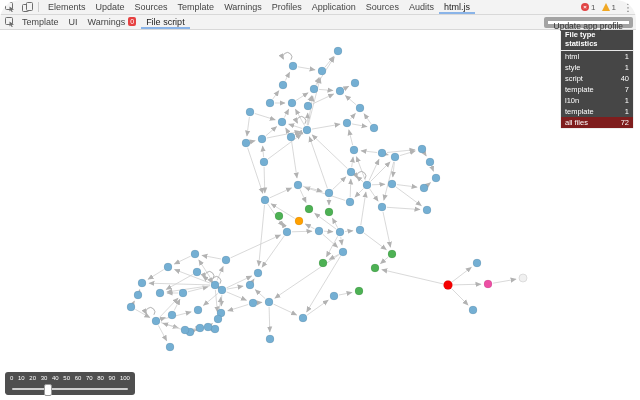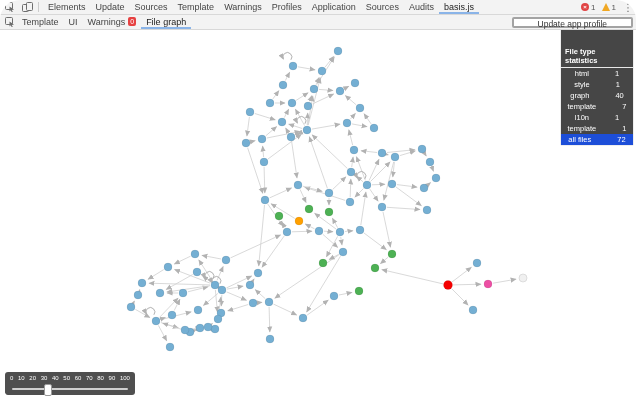--- a/index.html
+++ b/index.html
@@ -22,30 +22,30 @@
          vertical-align:1px;}
   .tb-right{margin-left:auto;display:flex;align-items:center;margin-right:4px;}
   .errdot{display:inline-block;width:8px;height:8px;border-radius:50%;
           background:#e04343;color:#fff;font-size:6px;line-height:8px;
           text-align:center;font-weight:bold;}
   .warntri{width:0;height:0;border-left:4.5px solid transparent;
            border-right:4.5px solid transparent;border-bottom:8px solid #f0a723;
            display:inline-block;margin-left:6px;}
   .cnt{font-size:8px;color:#555;margin-left:2px;}
   .kebab{font-size:10px;color:#666;margin-left:7px;cursor:pointer;letter-spacing:-1px;}
-  .btn{margin-left:auto;margin-right:3px;background:#fff;border:2px solid #a3a3a3;
-       border-radius:2px;font-size:8.5px;color:#333;padding:1px 24px;cursor:pointer;
+  .btn{margin-left:auto;margin-right:3px;background:#fff;border:4px solid #a3a3a3;
+       border-radius:2px;font-size:8.5px;color:#333;padding:1px 6px;cursor:pointer;
        height:11px;line-height:9px;}
   
   .stats{position:absolute;top:30px;right:3px;width:72px;z-index:8;
          background:rgba(58,58,58,.94);color:#fff;font-size:7.5px;
-         padding-top:17px;box-shadow:0 0 1px rgba(0,0,0,.4);}
+         padding-top:0;box-shadow:0 0 1px rgba(0,0,0,.4);}
   .stats-title{font-weight:bold;padding:0 4px 2px;border-bottom:1px solid #e8e8e8;}
-  .stat-row{display:flex;justify-content:center;padding:1.5px 4px;line-height:8px;gap:26px;}
-  .stat-row.hl{background:#1d4ed8;}
+  .stat-row{display:flex;justify-content:space-between;padding:1.5px 4px;line-height:8px;gap:26px;}
+  .stat-row.hl{background:#7f1d1d;}
   
   .slider{position:absolute;left:5px;top:372px;width:130px;height:23px;z-index:8;
           background:#4f4f4f;border-radius:3px;}
   .ticks{display:flex;justify-content:space-between;padding:3px 5px 0;
          color:#fff;font-size:6px;line-height:6px;}
   .track{position:absolute;left:7px;right:7px;top:16px;height:2px;
          background:#cfcfcf;border-radius:1px;cursor:pointer;}
   .thumb{position:absolute;top:12px;width:6px;height:10px;background:#fff;
          border:1px solid #9a9a9a;border-radius:2px;cursor:ew-resize;}
   
@@ -313,21 +313,21 @@
     <div class="tabs">
         <span class="tab">Elements</span>
         <span class="tab">Update</span>
         <span class="tab">Sources</span>
         <span class="tab">Template</span>
         <span class="tab">Warnings</span>
         <span class="tab">Profiles</span>
         <span class="tab">Application</span>
         <span class="tab">Sources</span>
         <span class="tab">Audits</span>
-        <span class="tab active">basis.js</span>
+        <span class="tab active">html.js</span>
       </div>
     <div class="tb-right">
       <span class="errdot">×</span>
       <span class="cnt">1</span>
       <span class="warntri"></span>
       <span class="cnt">1</span>
       <span class="kebab">⋮</span>
     </div>
   </div>
 
@@ -335,38 +335,38 @@
     <span class="tbicon">
       <svg width="10" height="10" viewBox="0 0 10 10">
           <rect x="0.5" y="0.5" width="7" height="7" rx="1" fill="none" stroke="#6e6e6e"></rect>
           <path d="M4.5,4.5 L9,7.5 L6.8,7.9 L7.8,9.9 L6.6,10 L5.8,8.2 L4.5,9.6 z" fill="#6e6e6e"></path>
         </svg>
     </span>
     <div class="tabs">
         <span class="tab">Template</span>
         <span class="tab">UI</span>
         <span class="tab">Warnings<span class="badge">0</span></span>
-        <span class="tab active">File graph</span>
+        <span class="tab active">File script</span>
       </div>
     <button class="btn">Update app profile</button>
   </div>
 
   <div class="stats">
     <div class="stats-title">File type statistics</div>
     <div>
         <div class="stat-row">
           <span>html</span>
           <span>1</span>
         </div>
         <div class="stat-row">
           <span>style</span>
           <span>1</span>
         </div>
         <div class="stat-row">
-          <span>graph</span>
+          <span>script</span>
           <span>40</span>
         </div>
         <div class="stat-row">
           <span>template</span>
           <span>7</span>
         </div>
         <div class="stat-row">
           <span>l10n</span>
           <span>1</span>
         </div>

